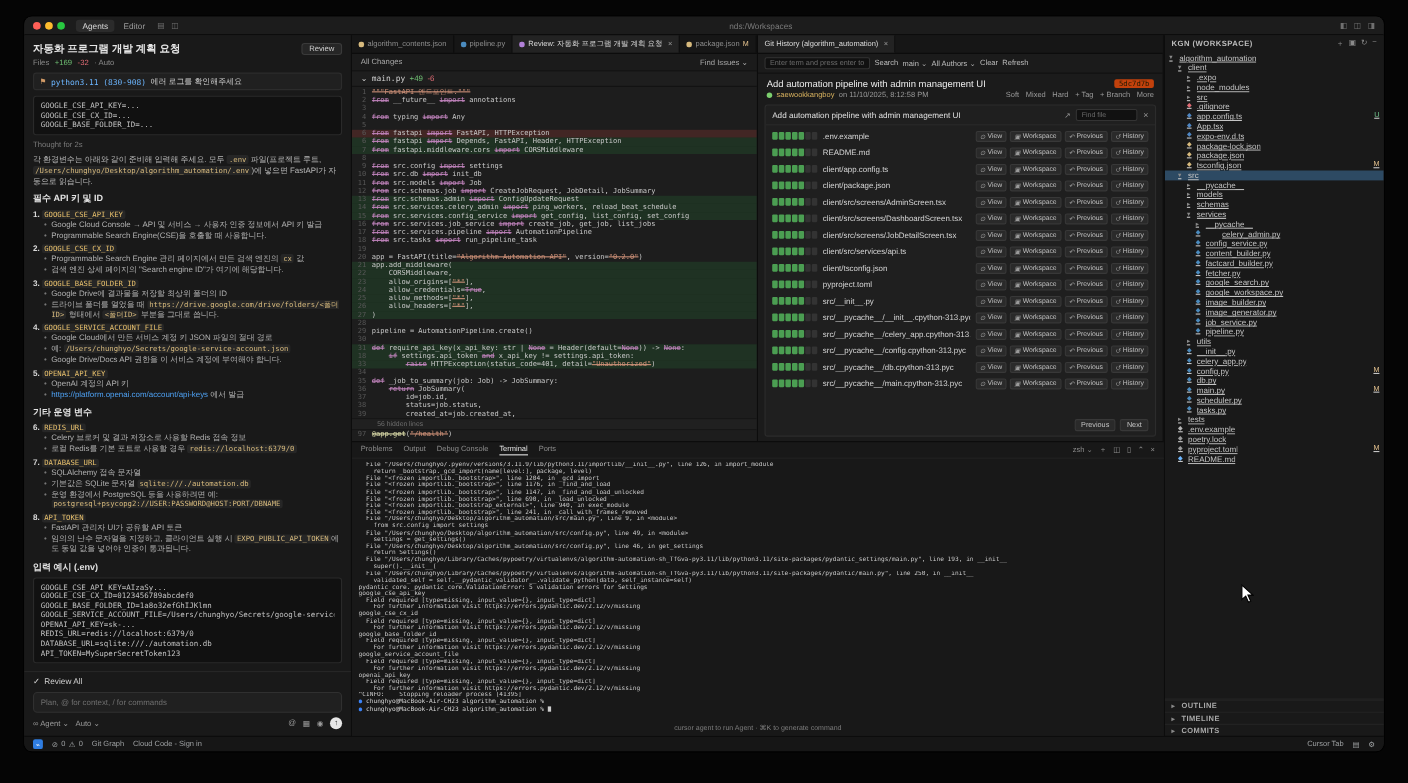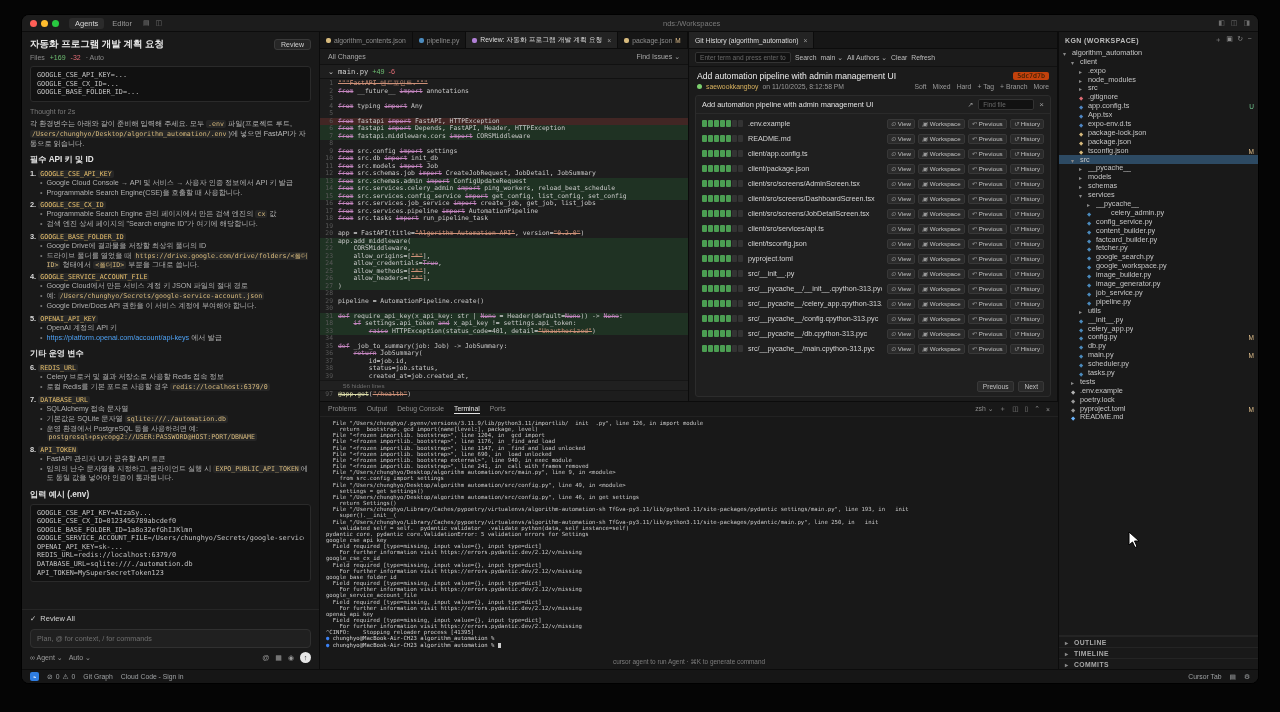--- a/index.html
+++ b/index.html
@@ -124,21 +124,21 @@
   .pdot{color:#3b82f6;}
   .tcursor{display:inline-block;width:3px;height:5px;background:#cccccc;vertical-align:middle;}
   .term-hint{position:absolute;bottom:3px;left:50%;transform:translateX(-50%);font-size:6.4px;color:#7d7d7d;}
 
   
   .explorer{width:200px;flex:none;background:#191919;border-left:1px solid #0c0c0c;display:flex;flex-direction:column;min-height:0;}
   .exp-head{height:16px;display:flex;align-items:center;padding:0 6px;gap:4px;font-size:7px;font-weight:bold;
     letter-spacing:0.4px;color:#bdbdbd;flex:none;}
   .exp-ics{margin-left:auto;display:flex;gap:4px;color:#8a8a8a;font-weight:normal;font-size:7px;}
   .tree{flex:1;overflow:hidden;}
-  .tree-row{display:flex;align-items:flex-end;gap:3px;height:8.9px;font-size:7.3px;color:#c5c5c5;white-space:nowrap;padding-right:4px;}
+  .tree-row{display:flex;align-items:flex-start;gap:3px;height:8.9px;font-size:7.3px;color:#c5c5c5;white-space:nowrap;padding-right:4px;text-decoration:underline;}
   .tree-row.sel{background:#2d4a63;}
   .chev{color:#8a8a8a;font-size:6px;width:6px;flex:none;}
   .ficon{font-size:5.5px;width:6px;flex:none;}
   .k-py{color:#4b8bbe}.k-ts{color:#4f87c5}.k-json{color:#d7ba7d}.k-md{color:#6cb6ff}
   .k-git{color:#e06c75}.k-env{color:#b5b5b5}.k-lock{color:#9a9a9a}.k-toml{color:#9a9a9a}
   .tlabel{overflow:hidden;text-overflow:ellipsis;}
   .tbadge{margin-left:auto;font-size:6.5px;}
   .tbadge.m{color:#e2c08d}.tbadge.u{color:#73c991}
   .exp-bottom{flex:none;border-top:1px solid #242424;}
   .exp-sec{height:11px;display:flex;align-items:center;gap:3px;padding:0 6px;font-size:6.8px;font-weight:bold;
@@ -181,20 +181,25 @@
       <div class="chat-body">
         <div class="chat-head">
           <span class="chat-title">자동화 프로그램 개발 계획 요청</span>
           <span class="btn">Review</span>
         </div>
         <div class="chat-stats">
           <span>Files</span>
           <span class="plus">+169</span>
           <span class="minus">-32</span>
           <span>· Auto</span>
+        </div>
+        <div class="checkpoint">
+          <span class="cp-ic">⚑</span>
+          <span class="cp-code mono">python3.11 (830-908)</span>
+          <span>에러 로그를 확인해주세요</span>
         </div>
         <div class="codeblock">
             <div class="cb-line">GOOGLE_CSE_API_KEY=...</div>
             <div class="cb-line">GOOGLE_CSE_CX_ID=...</div>
             <div class="cb-line">GOOGLE_BASE_FOLDER_ID=...</div>
           </div>
         <div class="thought">Thought for 2s</div>
         <div class="c-para">각 환경변수는 아래와 같이 준비해 입력해 주세요. 모두 <span class="ic">.env</span> 파일(프로젝트 루트, <span class="ic">/Users/chunghyo/Desktop/algorithm_automation/.env</span>)에 넣으면 FastAPI가 자동으로 읽습니다.</div>
         <div>
             <div class="c-heading">필수 API 키 및 ID</div>

